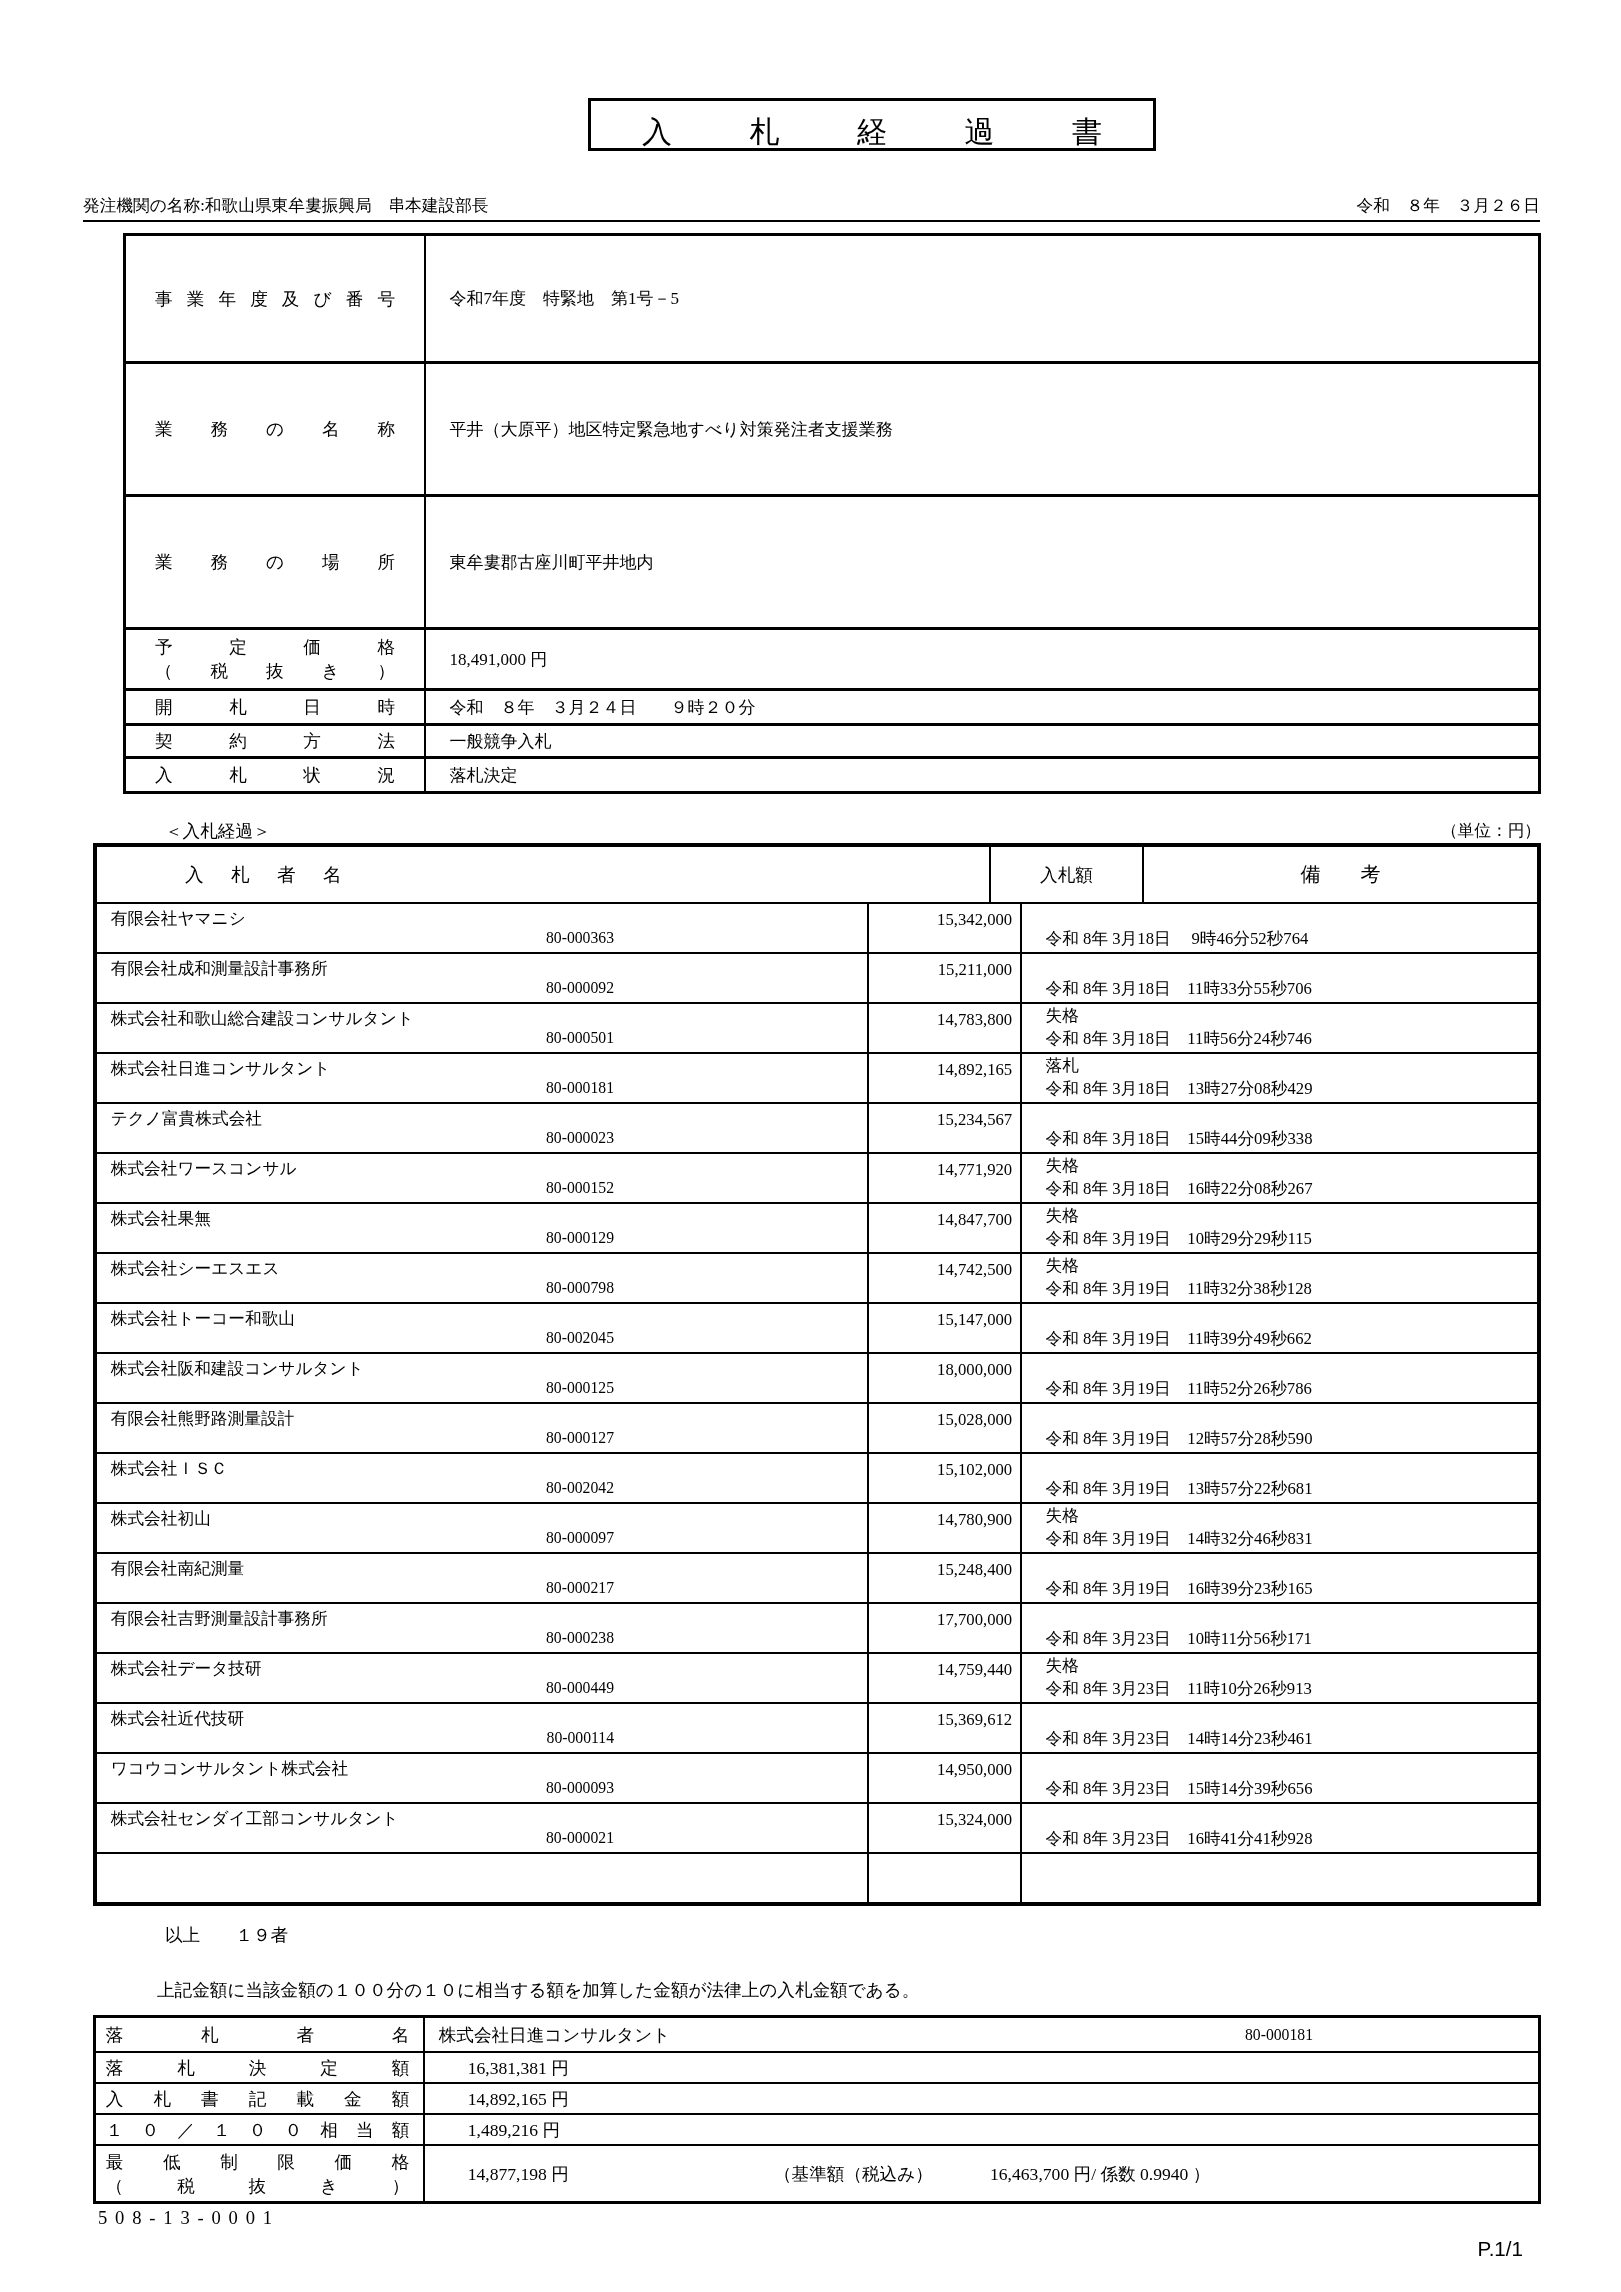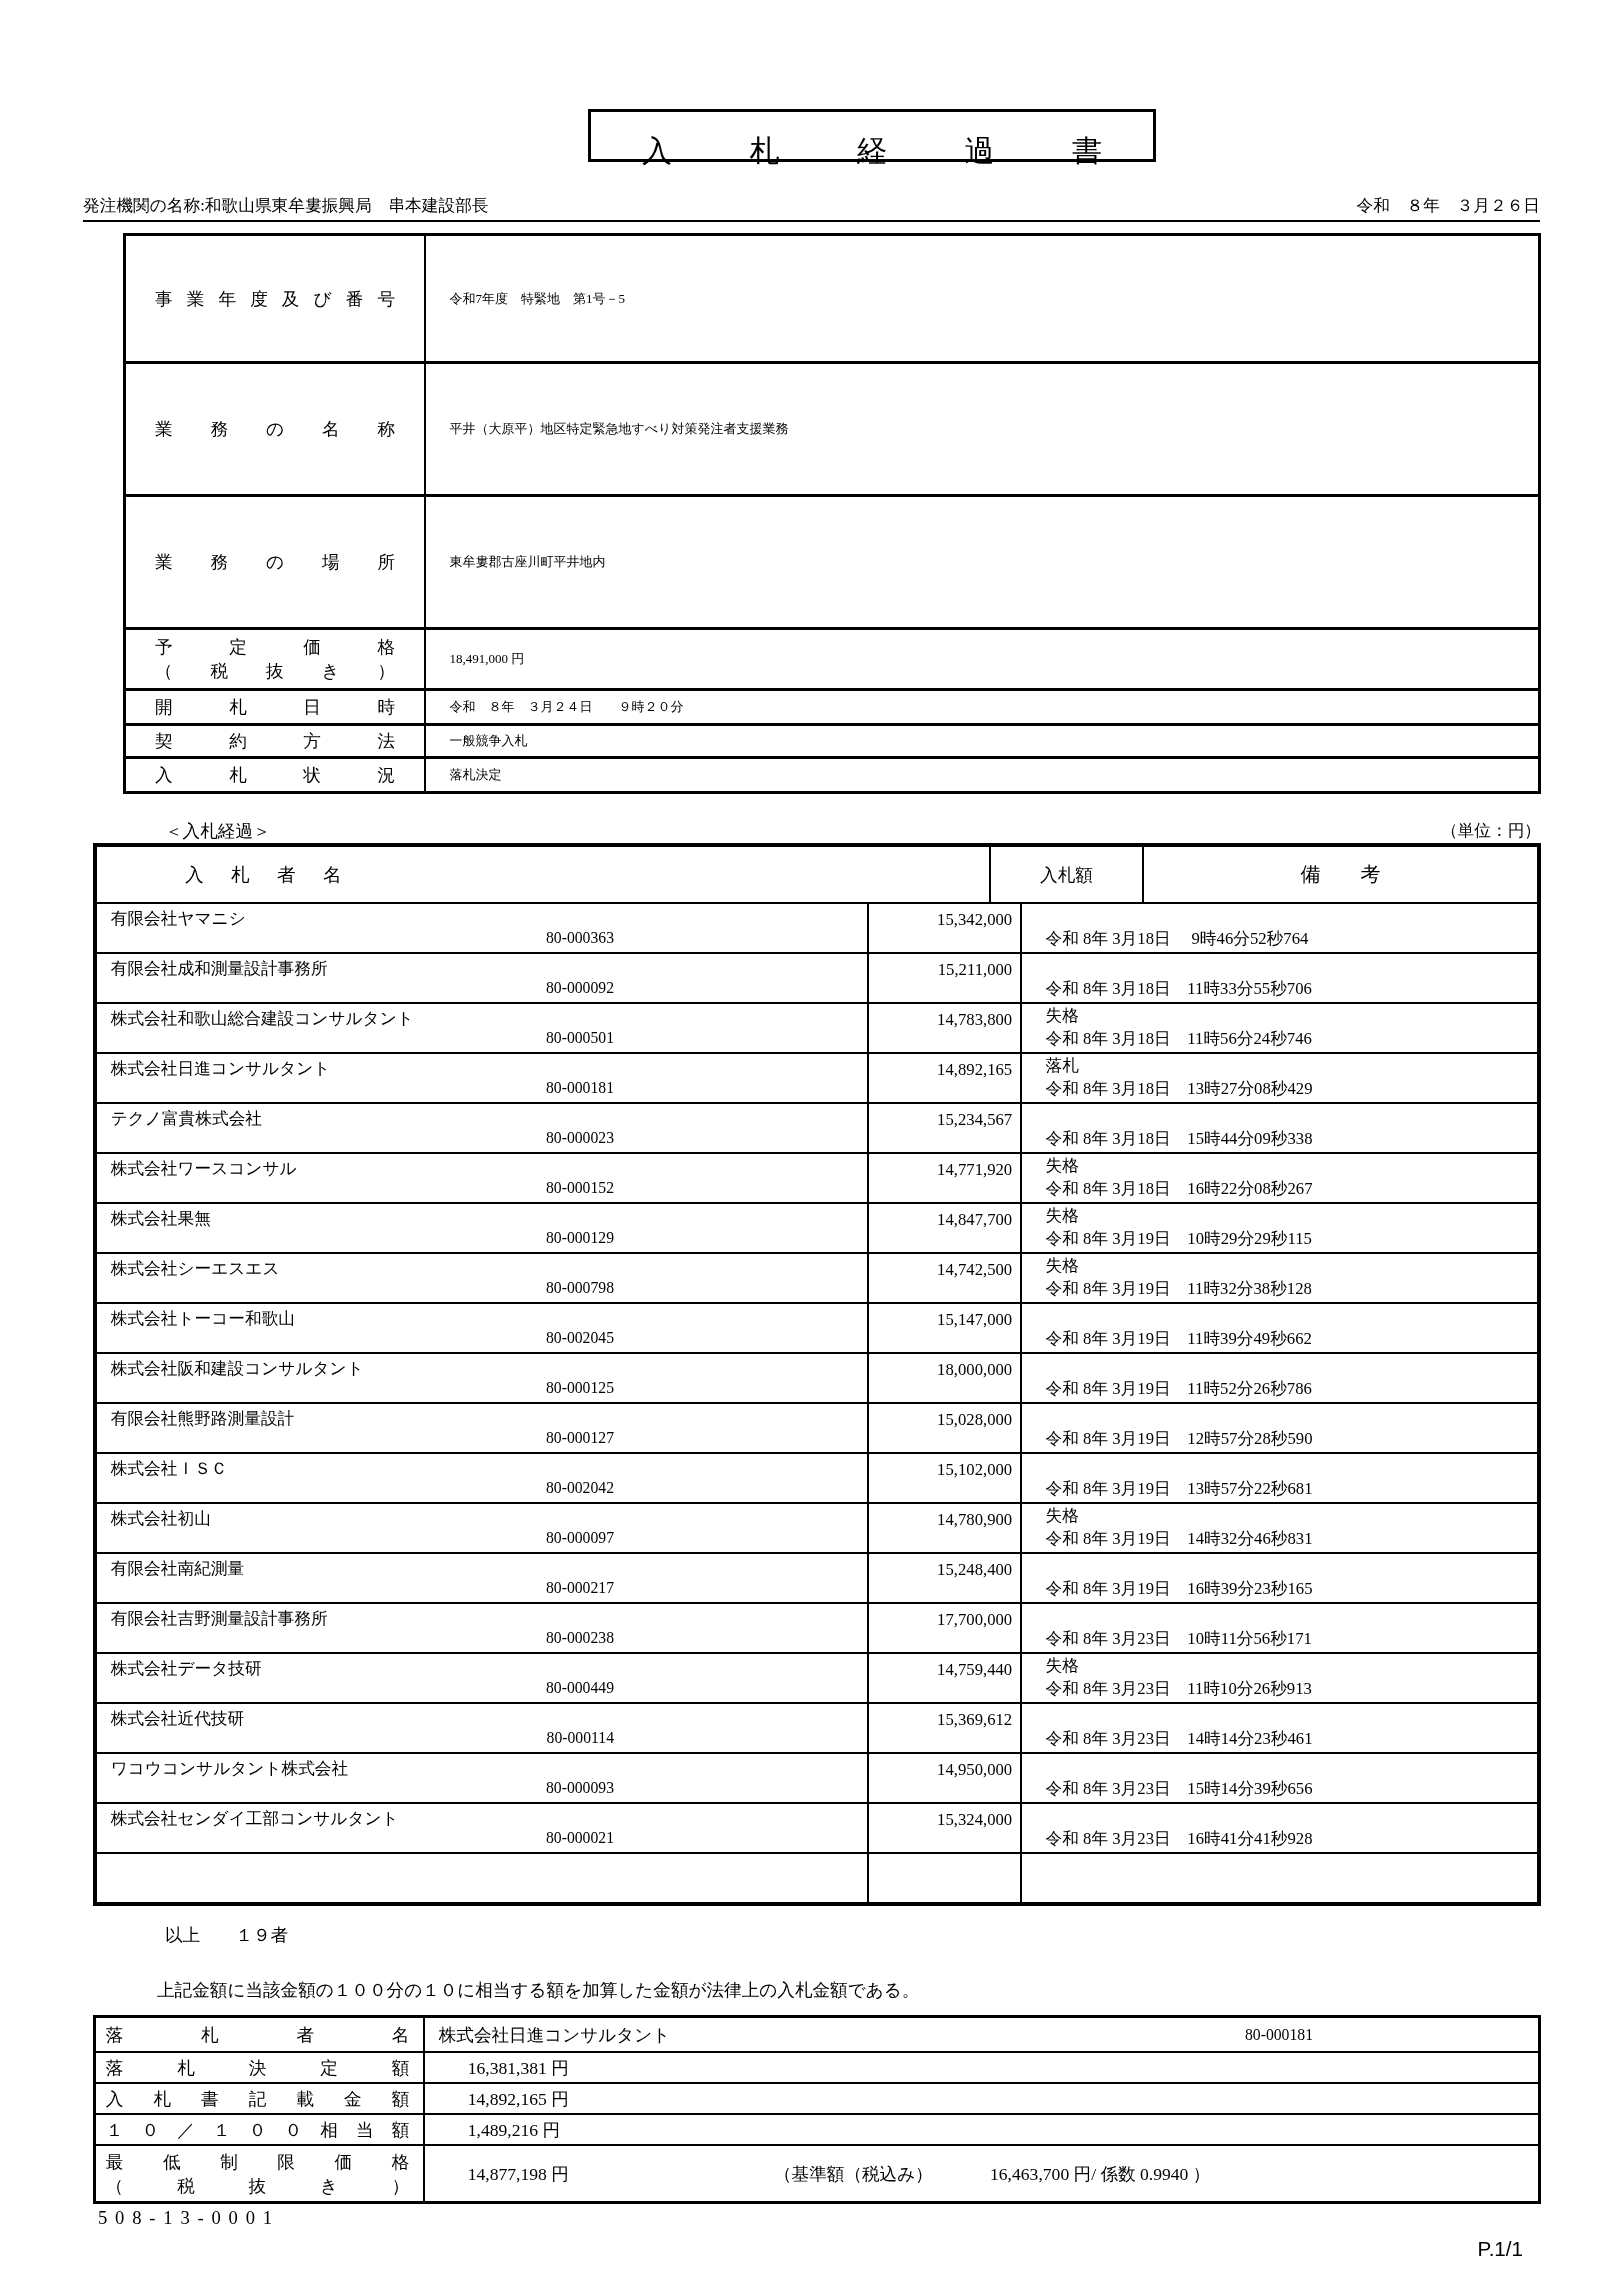--- a/index.html
+++ b/index.html
@@ -5,39 +5,39 @@
   * { margin:0; padding:0; box-sizing:border-box; }
   html,body { background:#e8e8e8; }
   .page {
     position:relative; width:1621px; height:2293px; background:#ffffff;
     font-family:"Liberation Serif","DejaVu Serif",serif; color:#000;
     margin:0 auto; overflow:hidden;
   }
   .jl { text-align:justify; text-align-last:justify; }
 
   .title-box {
-    position:absolute; left:588px; top:109px; width:568px; height:53px;
-    border:3.9px solid #000; font-size:30px; line-height:45px; padding:16px 51px;
+    position:absolute; left:588px; top:98px; width:568px; height:53px;
+    border:3.9px solid #000; font-size:30px; line-height:45px; padding:8px 51px;
     text-align:justify; text-align-last:justify;
   }
   .header-row {
     position:absolute; left:83px; top:194px; width:1457px;
     display:flex; justify-content:space-between; align-items:flex-end;
     border-bottom:2px solid #000; padding-bottom:2.9px; font-size:16.7px;
   }
 
   
   .info-table { position:absolute; left:123px; top:233px; width:1418px; border:3.9px solid #000; }
   .info-row { display:flex; }
   .info-row + .info-row { border-top:3.9px solid #000; }
   .info-label {
     width:300px; border-right:2.9px solid #000; display:flex; flex-direction:column;
     justify-content:center; padding:0 29px; font-size:17.6px; flex-shrink:0;
   }
-  .info-value { flex:1; display:flex; align-items:center; padding-left:23.5px; font-size:13px;text-align:center; }
+  .info-value { flex:1; display:flex; align-items:center; padding-left:23.5px; font-size:17px;text-align:center; }
   .pad-deep { }
 
   .section-label { position:absolute; left:165px; top:819px; font-size:17.6px; }
   .unit-note { position:absolute; right:80px; top:819px; font-size:16.7px; }
 
   
   .bid-table { position:absolute; left:93px; top:843px; width:1448px; border:4.9px solid #000; }
   .bhead { display:flex; height:55px; }
   .bh-name { width:894px; border-right:2.9px solid #000; display:flex; align-items:center;
              padding-left:88px; font-size:18.6px; letter-spacing:27.4px; flex-shrink:0; }

